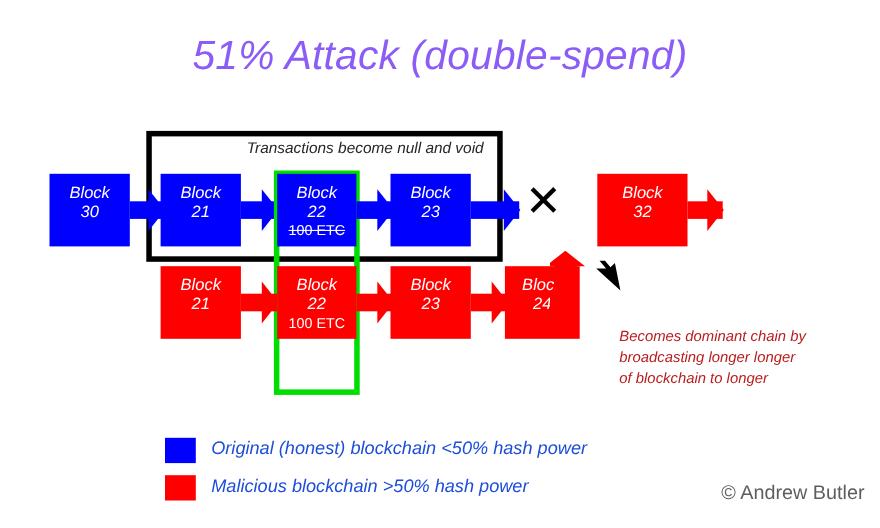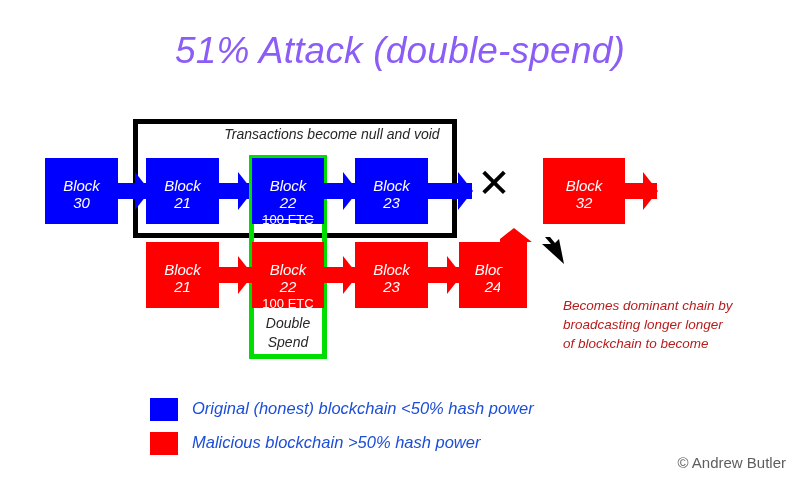--- a/index.html
+++ b/index.html
@@ -71,21 +71,21 @@
 
   
   .block {
     position: absolute;
     box-sizing: border-box;
     color: #ffffff;
     font-style: italic;
     font-size: 15px;
     line-height: 17px;
     text-align: center;
-    padding-top: 19px;
+    padding-top: 9px;
     white-space: nowrap;
   }
   .block.blue { background: #0000ff; }
   .block.red  { background: #ff0000; }
   .block .amt { font-style: normal; font-size: 13px; }
   .block .amt.struck { text-decoration: line-through; }
 
   
   .conn {
     position: absolute;
@@ -168,22 +168,22 @@
     font-size: 16.5px;
     font-style: italic;
     color: #1d4ed8;
     white-space: nowrap;
   }
 
   
   #credit {
     position: absolute;
     right: 14px;
-    bottom: 9px;
-    font-size: 15px;
+    bottom: 21px;
+    font-size: 18px;
     color: #5e5e5e;
     white-space: nowrap;
   }
 </style>
 </head>
 <body>
 
 <div id="canvas">
 
   <div id="title">51% Attack (double-spend)</div>
@@ -286,27 +286,23 @@
     <polygon points="0,70 0,40 10,40 10,14 0,14 23,0 46,14 36,14 36,70" fill="#ff0000" transform="translate(-4,0) scale(0.78,1)"></polygon>
   </svg>
 
   <svg id="ann-pointer" viewBox="0 0 32 32">
     <polygon points="2,4 24,24 15,24 21,31 16,31 11,25 7,29" fill="#000000" transform="rotate(180 16 16)"></polygon>
   </svg>
 
   <div id="annotation">
     <div>Becomes dominant chain by</div>
     <div>broadcasting longer longer</div>
-    <div>of blockchain to become</div>
-  </div>
-
-  <div id="ds-caption">
-    <div>Double</div>
-    <div>Spend</div>
-  </div>
+    <div>of blockchain to longer</div>
+  </div>
+
 
   <div class="legend-swatch" style="left:150px; top:398px; background:#0000ff;"></div>
   <div class="legend-text" style="left:192px; top:399px;">Original (honest) blockchain &lt;50% hash power</div>
 
   <div class="legend-swatch" style="left:150px; top:432px; background:#ff0000;"></div>
   <div class="legend-text" style="left:192px; top:433px;">Malicious blockchain &gt;50% hash power</div>
 
   <div id="credit">© Andrew Butler</div>
 
 </div>

